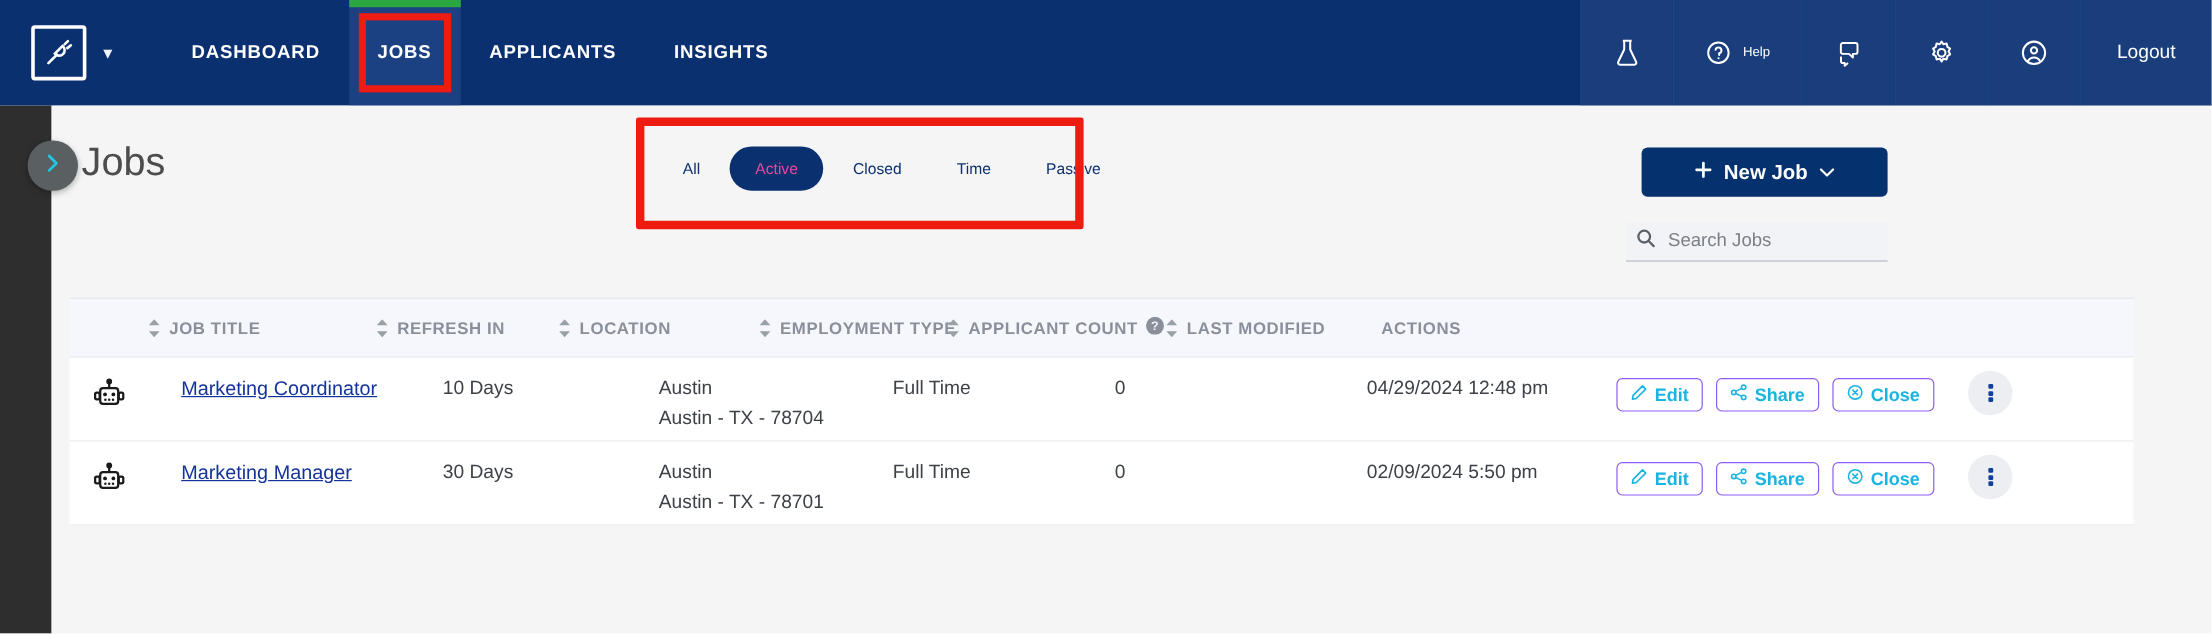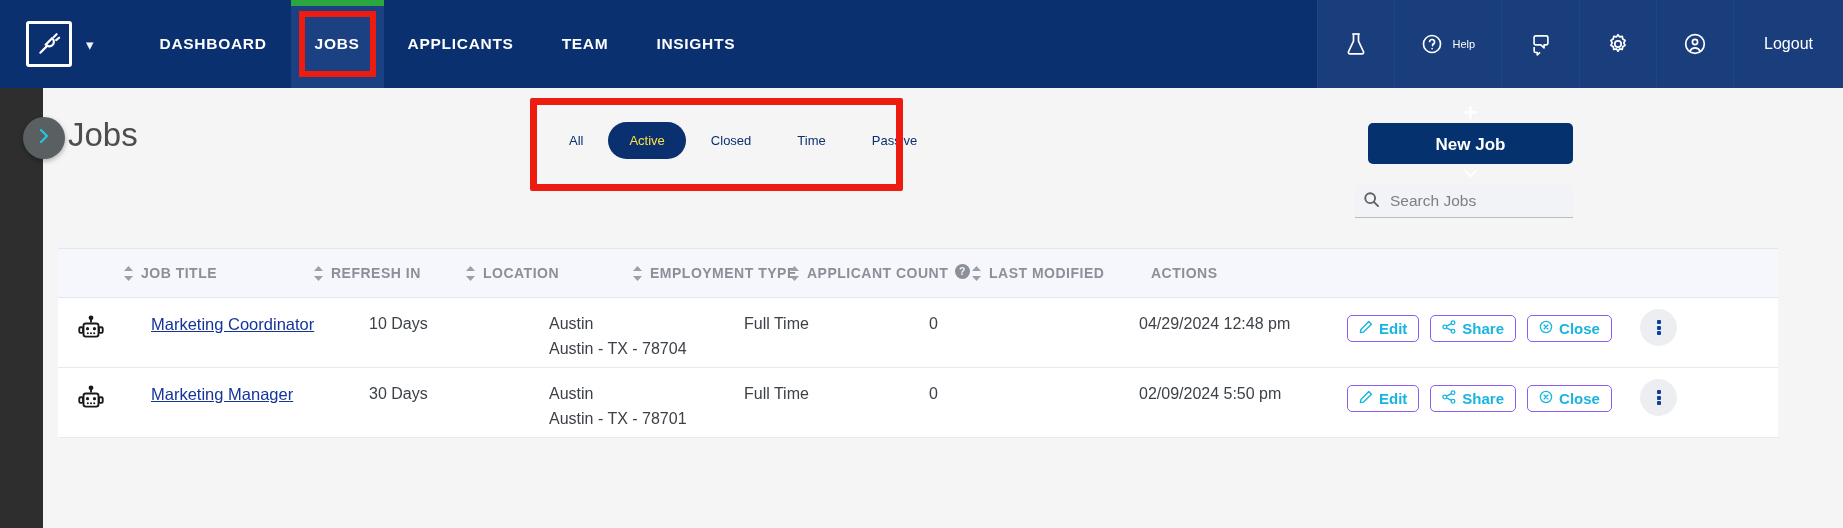--- a/index.html
+++ b/index.html
@@ -68,28 +68,28 @@
     border: 7px solid #ee1b10; border-radius: 2px; pointer-events: none; z-index: 4;
   }
   .filters {
     position: relative; display: flex; align-items: center; gap: 4px;
     background: #f5f5f6; padding: 16px 8px; border-radius: 4px;
   }
   .filter-pill {
     padding: 11px 21px; border-radius: 22px; font-size: 13px; color: #0a3070;
     cursor: pointer; white-space: nowrap;
   }
-  .filter-pill.selected { background: #0a3070; color: #fde047; font-weight: normal; }
+  .filter-pill.selected { background: #0a3070; color: #ec4899; font-weight: normal; }
 
   
   .newjob-btn {
     position: absolute; top: 35px; right: 270px; width: 205px; height: 41px;
     background: #05316e; color: #ffffff; border: none; border-radius: 5px;
     font-size: 17px; font-weight: bold; font-family: inherit;
-    display: flex; align-items: center; justify-content: center; gap: 9px; cursor: pointer; flex-direction: column;
+    display: flex; align-items: center; justify-content: center; gap: 9px; cursor: pointer;
   }
   .search-wrap {
     position: absolute; top: 97px; right: 270px; width: 218px; height: 33px;
     background: #f2f3f6; border-bottom: 1px solid #b9bcc4;
     display: flex; align-items: center; gap: 10px; padding: 0 8px;
   }
   .search-input {
     border: none; outline: none; background: transparent; font-size: 15.5px;
     color: #3b3b3b; font-family: inherit; width: 100%;
   }
@@ -180,23 +180,20 @@
     <div class="nav-links">
       <div class="nav-link">
         <span>DASHBOARD</span>
       </div>
       <div class="nav-link active" style="position:relative;">
         <span>JOBS</span>
         <span style="position:absolute;top:11px;left:8px;right:8px;bottom:11px;border:6px solid #ee1b10;"></span>
       </div>
       <div class="nav-link">
         <span>APPLICANTS</span>
-      </div>
-      <div class="nav-link">
-        <span>TEAM</span>
       </div>
       <div class="nav-link">
         <span>INSIGHTS</span>
       </div>
     </div>
 
     <div class="nav-right">
       <div class="nav-icon-cell">
         <span>
           <svg width="24" height="26" viewBox="0 0 24 26" fill="none" stroke="#fff" stroke-width="1.7" stroke-linejoin="round">

